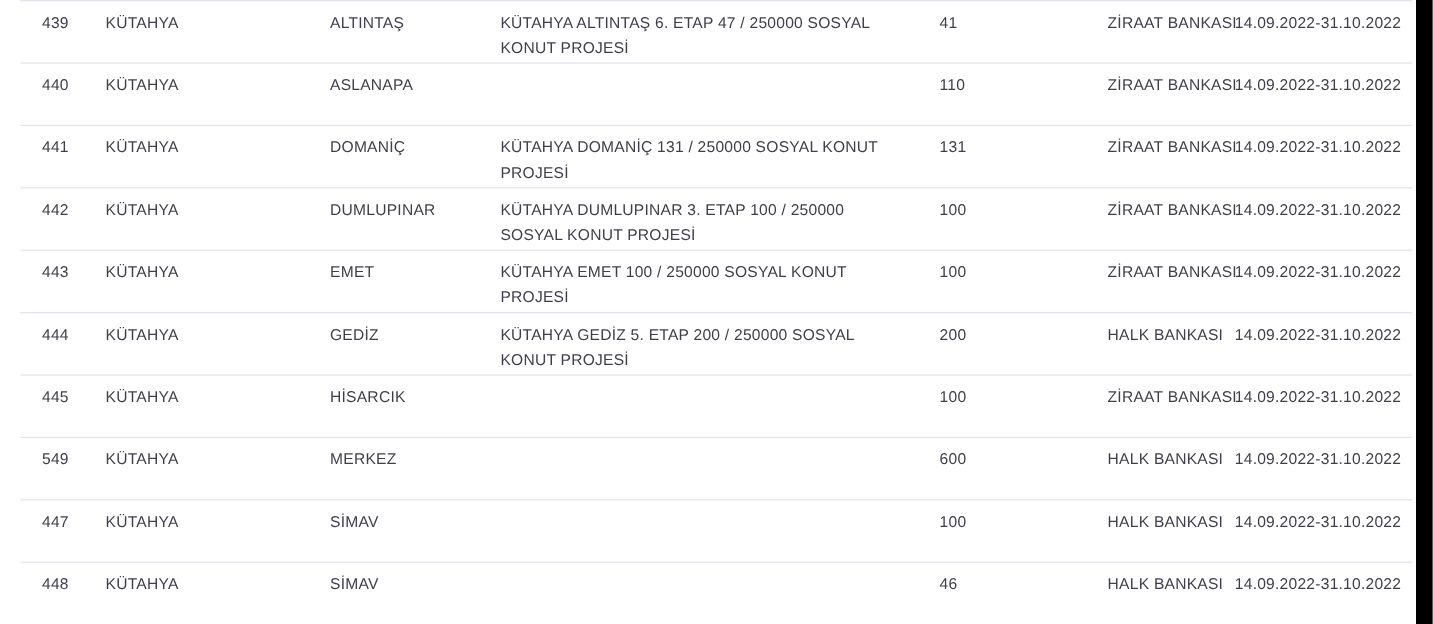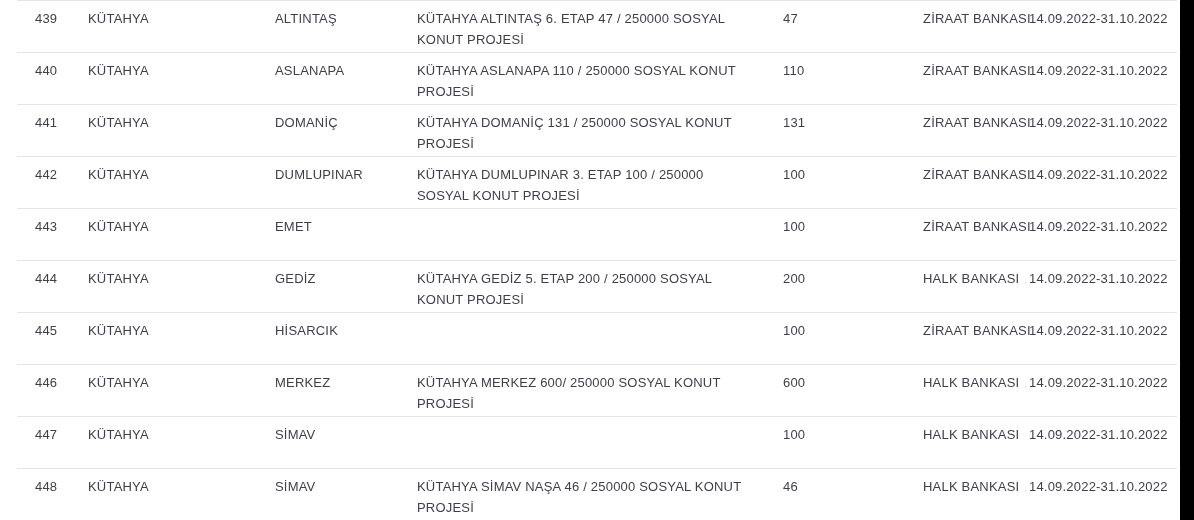--- a/index.html
+++ b/index.html
@@ -63,29 +63,28 @@
 </head>
 <body>
 
 <div class="table">
   <div>
       <div class="row">
     <span class="cell cell-no">439</span>
     <span class="cell cell-province">KÜTAHYA</span>
     <span class="cell cell-district">ALTINTAŞ</span>
     <span class="cell cell-project">KÜTAHYA ALTINTAŞ 6. ETAP 47 / 250000 SOSYAL KONUT PROJESİ</span>
-    <span class="cell cell-quantity">47</span>
+    <span class="cell cell-quantity">41</span>
     <span class="cell cell-bank">ZİRAAT BANKASI</span>
     <span class="cell cell-dates">14.09.2022-31.10.2022</span>
   </div>
       <div class="row">
     <span class="cell cell-no">440</span>
     <span class="cell cell-province">KÜTAHYA</span>
     <span class="cell cell-district">ASLANAPA</span>
-    <span class="cell cell-project">KÜTAHYA ASLANAPA 110 / 250000 SOSYAL KONUT PROJESİ</span>
     <span class="cell cell-quantity">110</span>
     <span class="cell cell-bank">ZİRAAT BANKASI</span>
     <span class="cell cell-dates">14.09.2022-31.10.2022</span>
   </div>
       <div class="row">
     <span class="cell cell-no">441</span>
     <span class="cell cell-province">KÜTAHYA</span>
     <span class="cell cell-district">DOMANİÇ</span>
     <span class="cell cell-project">KÜTAHYA DOMANİÇ 131 / 250000 SOSYAL KONUT PROJESİ</span>
     <span class="cell cell-quantity">131</span>
@@ -98,20 +97,21 @@
     <span class="cell cell-district">DUMLUPINAR</span>
     <span class="cell cell-project">KÜTAHYA DUMLUPINAR 3. ETAP 100 / 250000 SOSYAL KONUT PROJESİ</span>
     <span class="cell cell-quantity">100</span>
     <span class="cell cell-bank">ZİRAAT BANKASI</span>
     <span class="cell cell-dates">14.09.2022-31.10.2022</span>
   </div>
       <div class="row">
     <span class="cell cell-no">443</span>
     <span class="cell cell-province">KÜTAHYA</span>
     <span class="cell cell-district">EMET</span>
+    <span class="cell cell-project">KÜTAHYA EMET 100 / 250000 SOSYAL KONUT PROJESİ</span>
     <span class="cell cell-quantity">100</span>
     <span class="cell cell-bank">ZİRAAT BANKASI</span>
     <span class="cell cell-dates">14.09.2022-31.10.2022</span>
   </div>
       <div class="row">
     <span class="cell cell-no">444</span>
     <span class="cell cell-province">KÜTAHYA</span>
     <span class="cell cell-district">GEDİZ</span>
     <span class="cell cell-project">KÜTAHYA GEDİZ 5. ETAP 200 / 250000 SOSYAL KONUT PROJESİ</span>
     <span class="cell cell-quantity">200</span>
@@ -120,41 +120,39 @@
   </div>
       <div class="row">
     <span class="cell cell-no">445</span>
     <span class="cell cell-province">KÜTAHYA</span>
     <span class="cell cell-district">HİSARCIK</span>
     <span class="cell cell-quantity">100</span>
     <span class="cell cell-bank">ZİRAAT BANKASI</span>
     <span class="cell cell-dates">14.09.2022-31.10.2022</span>
   </div>
       <div class="row">
-    <span class="cell cell-no">446</span>
+    <span class="cell cell-no">549</span>
     <span class="cell cell-province">KÜTAHYA</span>
     <span class="cell cell-district">MERKEZ</span>
-    <span class="cell cell-project">KÜTAHYA MERKEZ 600/ 250000 SOSYAL KONUT PROJESİ</span>
     <span class="cell cell-quantity">600</span>
     <span class="cell cell-bank">HALK BANKASI</span>
     <span class="cell cell-dates">14.09.2022-31.10.2022</span>
   </div>
       <div class="row">
     <span class="cell cell-no">447</span>
     <span class="cell cell-province">KÜTAHYA</span>
     <span class="cell cell-district">SİMAV</span>
     <span class="cell cell-quantity">100</span>
     <span class="cell cell-bank">HALK BANKASI</span>
     <span class="cell cell-dates">14.09.2022-31.10.2022</span>
   </div>
       <div class="row">
     <span class="cell cell-no">448</span>
     <span class="cell cell-province">KÜTAHYA</span>
     <span class="cell cell-district">SİMAV</span>
-    <span class="cell cell-project">KÜTAHYA SİMAV NAŞA 46 / 250000 SOSYAL KONUT PROJESİ</span>
     <span class="cell cell-quantity">46</span>
     <span class="cell cell-bank">HALK BANKASI</span>
     <span class="cell cell-dates">14.09.2022-31.10.2022</span>
   </div>
     </div>
 </div>
 
 <div class="edge-bar"></div>
 
 </body></html>

